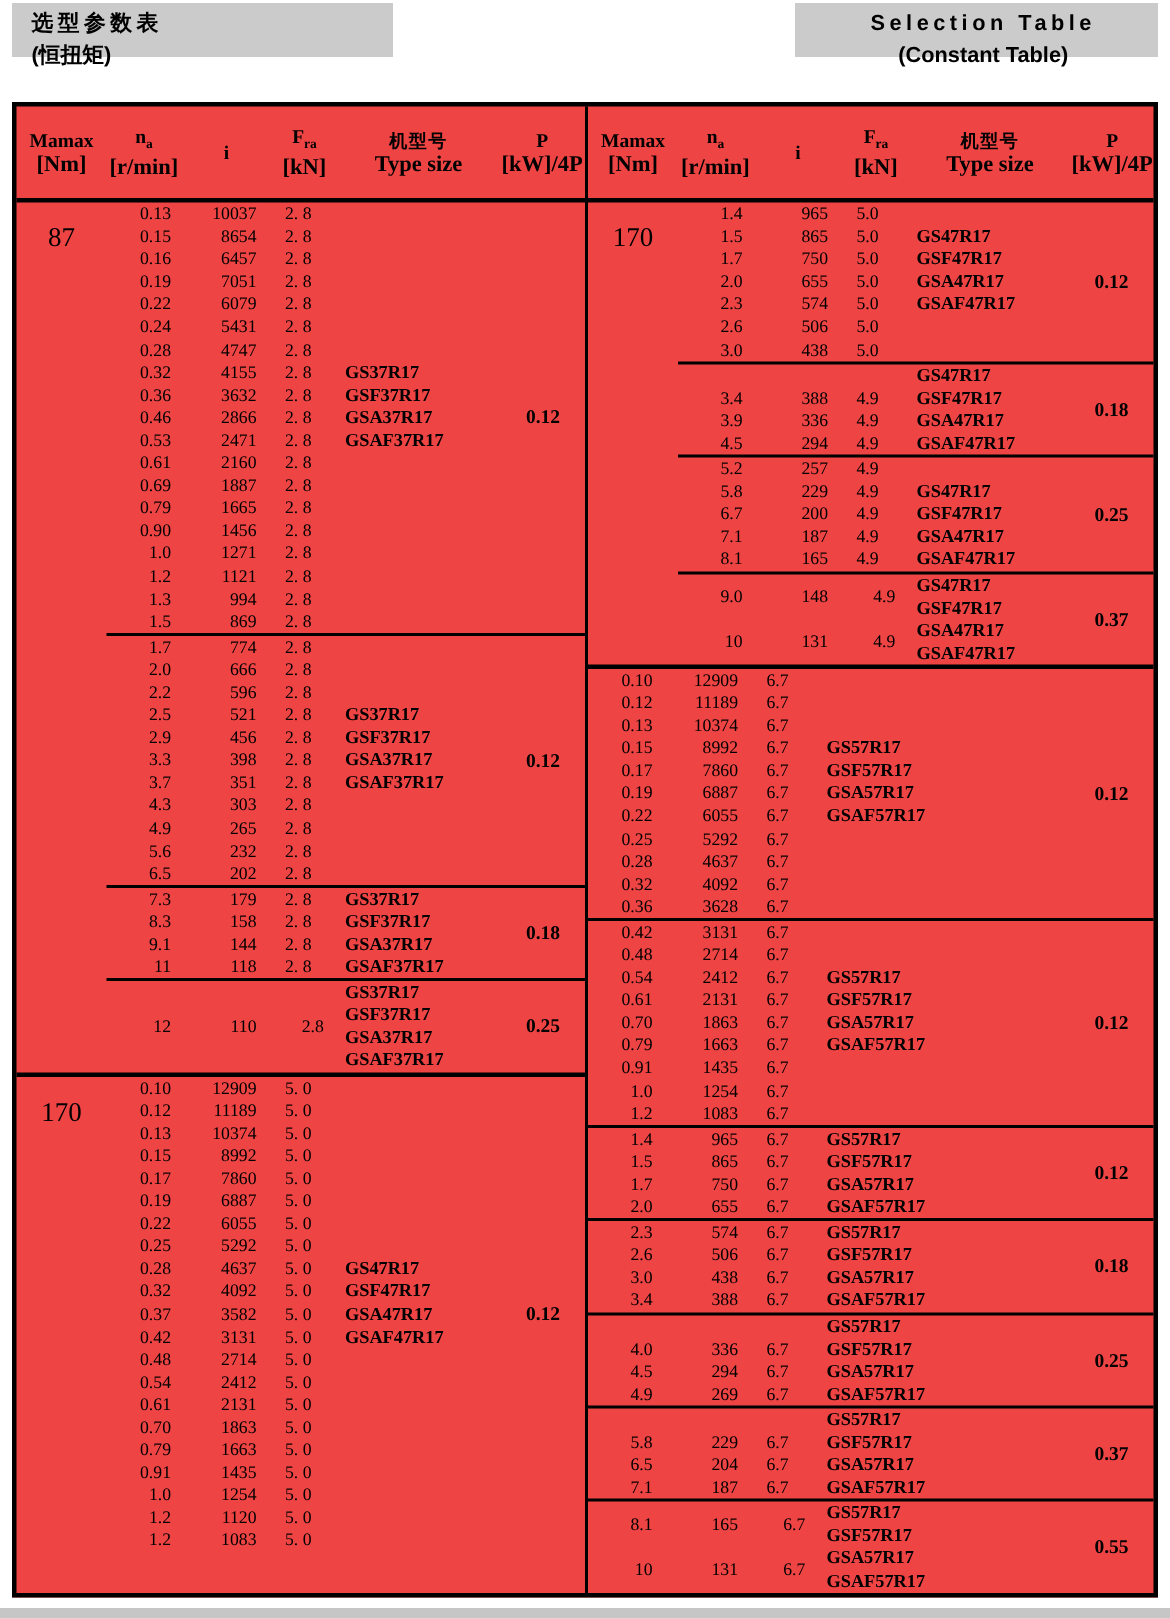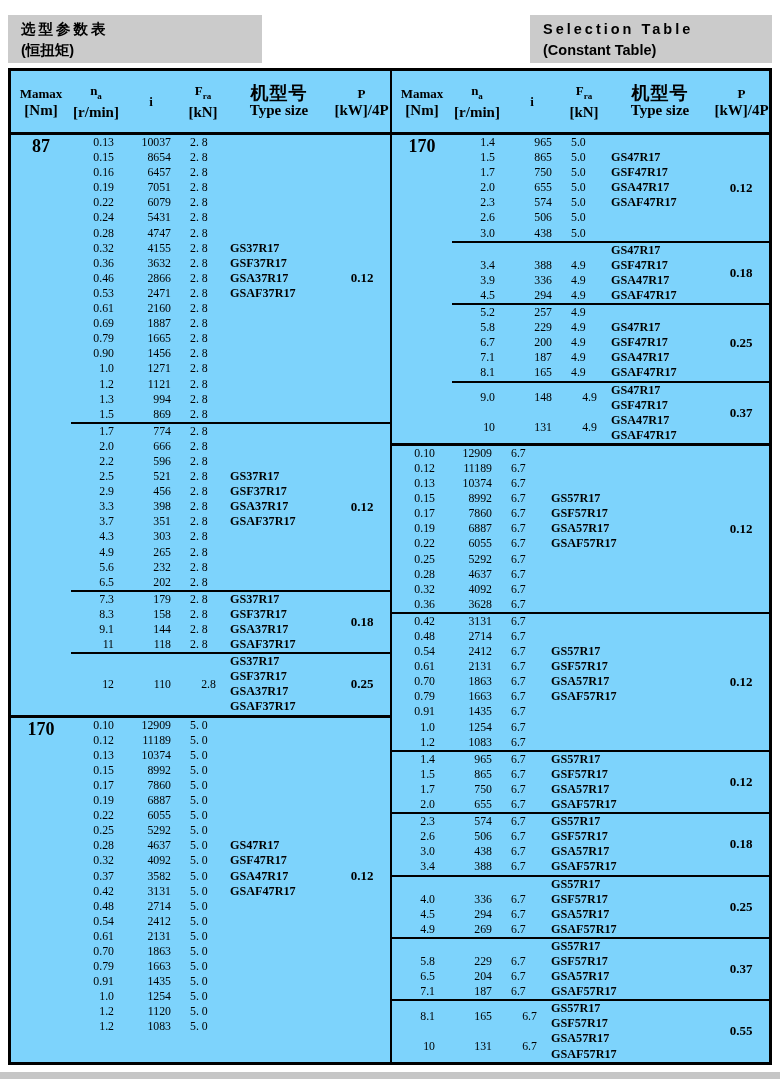--- a/index.html
+++ b/index.html
@@ -1,46 +1,46 @@
 <!DOCTYPE html>
 <html><head>
 <meta charset="utf-8">
 <style>
   * { margin:0; padding:0; box-sizing:border-box; }
   html,body { width:780px; height:1079px; background:#ffffff; overflow:hidden; }
   body { font-family:"Liberation Serif","DejaVu Serif",serif; color:#000; position:relative; }
 
   
-  .titlebar { position:absolute; top:15px; height:48px; background:#cbcbcb;
+  .titlebar { position:absolute; top:2px; height:36px; background:#cbcbcb;
               font-family:"Liberation Sans","DejaVu Sans",sans-serif; font-weight:bold;
               font-size:14.5px; line-height:21px; padding:4px 4px 0 13px; }
   .titlebar-zh { left:8px; width:254px; }
-  .titlebar-en { left:530px; width:242px; }
+  .titlebar-en { left:530px; width:242px;text-align:center; }
   .titlebar .l1 { letter-spacing:3px; }
 
   
   .table { position:absolute; left:8px; top:68px; width:764px; border:3px solid #000;
-           display:flex; background:#7dd3fc; }
+           display:flex; background:#ef4444; }
   .half { width:50%; display:flex; flex-direction:column; }
   .half + .half { border-left:2px solid #000; }
 
   .half-header { display:grid; grid-template-columns:60px 50px 60px 44px 108px 1fr;
                  height:64px; border-bottom:3px solid #000; align-items:center; }
   .hc { text-align:center; font-weight:bold; font-size:13px; line-height:16px; }
   .hc sub { font-size:9px; }
-  .hc .hc-cjk { font-family:Liberation Mono, monospace; font-size:18px;
+  .hc .hc-cjk { font-family:Liberation Sans, sans-serif; font-size:12px;
                 letter-spacing:1px; }
   .hc .hc-unit { font-size:15px; }
 
   .half-body { flex:1; display:flex; flex-direction:column; }
 
   .section { display:flex; }
   .section + .section { border-top:3px solid #000; }
-  .mamax-cell { width:60px; text-align:center; font-weight:bold; font-size:18px;
-                padding-top:1px; }
+  .mamax-cell { width:60px; text-align:center; font-weight:normal; font-size:18px;
+                padding-top:13px; }
   .blocks { flex:1; display:flex; flex-direction:column; }
   .block { display:flex; }
   .block + .block { border-top:2px solid #000; }
   .block-rows { flex:1; }
   .p-cell { width:56px; display:flex; align-items:center; justify-content:center;
             font-weight:bold; font-size:13px; }
 
   .row { display:grid; grid-template-columns:50px 62px 44px 1fr; font-size:11.8px; }
   .row .c { line-height:15.1px; min-height:15.1px; white-space:nowrap; }
   .c-na  { text-align:right; padding-right:7px; }

